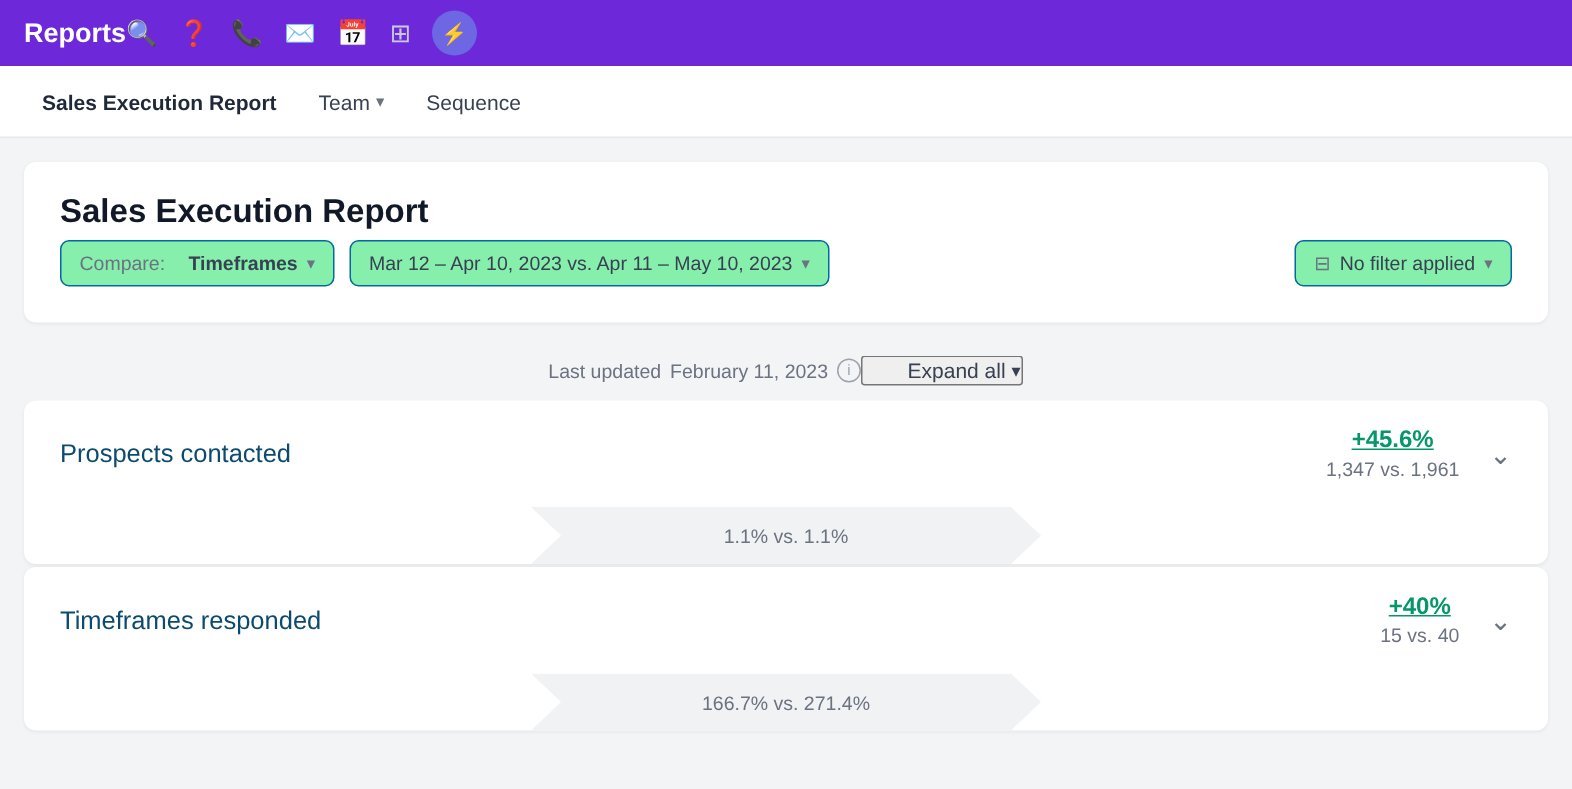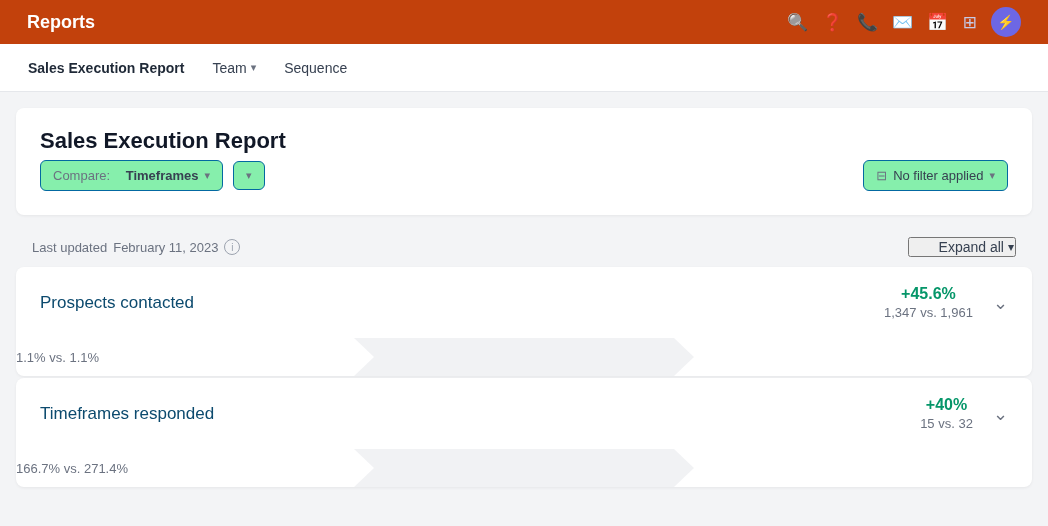--- a/index.html
+++ b/index.html
@@ -7,26 +7,25 @@
       font-family: -apple-system, BlinkMacSystemFont, 'Segoe UI', sans-serif;
       background: #f3f4f6;
       width: 1048px;
       height: 526px;
       overflow: hidden;
       font-size: 14px;
       color: #1f2937;
     }
     
     .top-bar {
-      background: #c2410c;
+      background: #6d28d9;
       height: 44px;
       display: flex;
       align-items: center;
-      justify-content: space-between;
-      padding: 0 27px;
+      padding: 0 16px;
     }
     .top-bar-title {
       color: #fff;
       font-size: 18px;
       font-weight: 600;
     }
     .top-bar-icons {
       display: flex;
       align-items: center;
       gap: 14px;
@@ -128,21 +127,21 @@
     }
     .filter-right {
       margin-left: auto;
       display: flex;
       align-items: center;
     }
     
     .updated-bar {
       display: flex;
       align-items: center;
-      justify-content: space-between;
+      justify-content: center;
       padding: 10px 16px;
       font-size: 13px;
       color: #6b7280;
     }
     .updated-bar .left {
       display: flex;
       align-items: center;
       gap: 6px;
     }
     .updated-bar .info-icon {
@@ -191,35 +190,36 @@
       flex: 1;
     }
     .metric-values {
       text-align: center;
       margin-right: 20px;
     }
     .metric-change {
       font-size: 16px;
       font-weight: 600;
       color: #059669;
+      text-decoration: underline;
     }
     .metric-comparison {
       font-size: 13px;
       color: #6b7280;
       margin-top: 2px;
     }
     .metric-chevron {
       font-size: 18px;
       color: #6b7280;
     }
     .arrow-bg {
       position: relative;
       display: flex;
       align-items: center;
-      justify-content: flex-start;
+      justify-content: center;
       width: 100%;
       height: 38px;
     }
     .arrow-shape {
       position: absolute;
       top: 0;
       left: 50%;
       transform: translateX(-50%);
       width: 340px;
       height: 38px;
@@ -266,20 +266,21 @@
 <div class="main-content">
 
   <div class="report-card">
     <div class="report-title">Sales Execution Report</div>
     <div class="filter-row">
       <button class="filter-btn">
         <span class="label-muted">Compare:</span>&nbsp;<strong>Timeframes</strong>
         <span class="chevron">▾</span>
       </button>
       <button class="filter-btn">
+        <span>Mar 12 – Apr 10, 2023 vs. Apr 11 – May 10, 2023</span>
         <span class="chevron">▾</span>
       </button>
       <div class="filter-right">
         <button class="filter-btn">
           <span style="font-size:13px; color:#6b7280;">⊟</span>
           <span>No filter applied</span>
           <span class="chevron">▾</span>
         </button>
       </div>
     </div>
@@ -310,21 +311,21 @@
       <div class="arrow-shape"></div>
       <span class="arrow-text">1.1% vs. 1.1%</span>
     </div>
   </div>
 
   <div class="metric-section">
     <div class="metric-row">
       <div class="metric-name">Timeframes responded</div>
       <div class="metric-values">
         <div class="metric-change">+40%</div>
-        <div class="metric-comparison">15 vs. 32</div>
+        <div class="metric-comparison">15 vs. 40</div>
       </div>
       <span class="metric-chevron">⌄</span>
     </div>
     <div class="arrow-bg">
       <div class="arrow-shape"></div>
       <span class="arrow-text">166.7% vs. 271.4%</span>
     </div>
   </div>
 
 </div>

